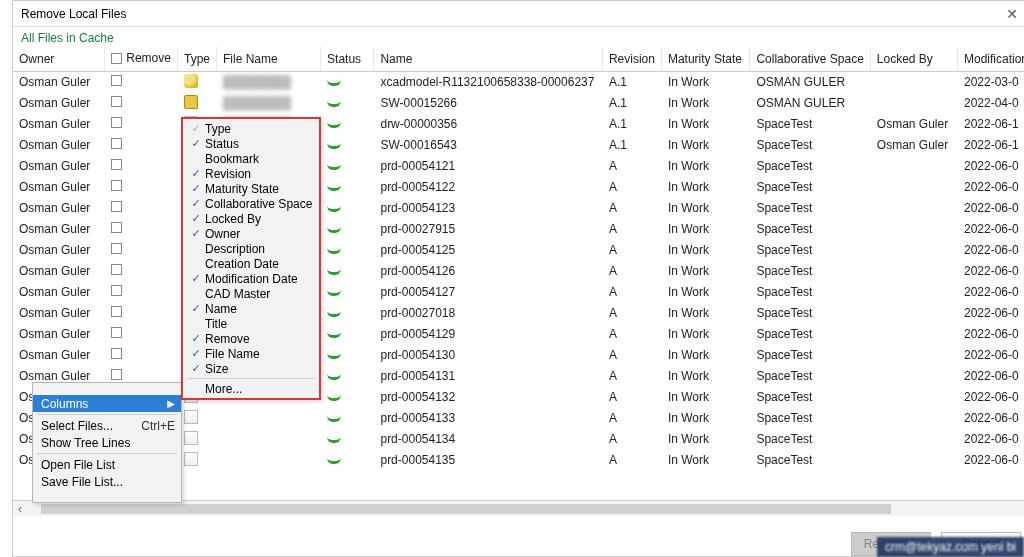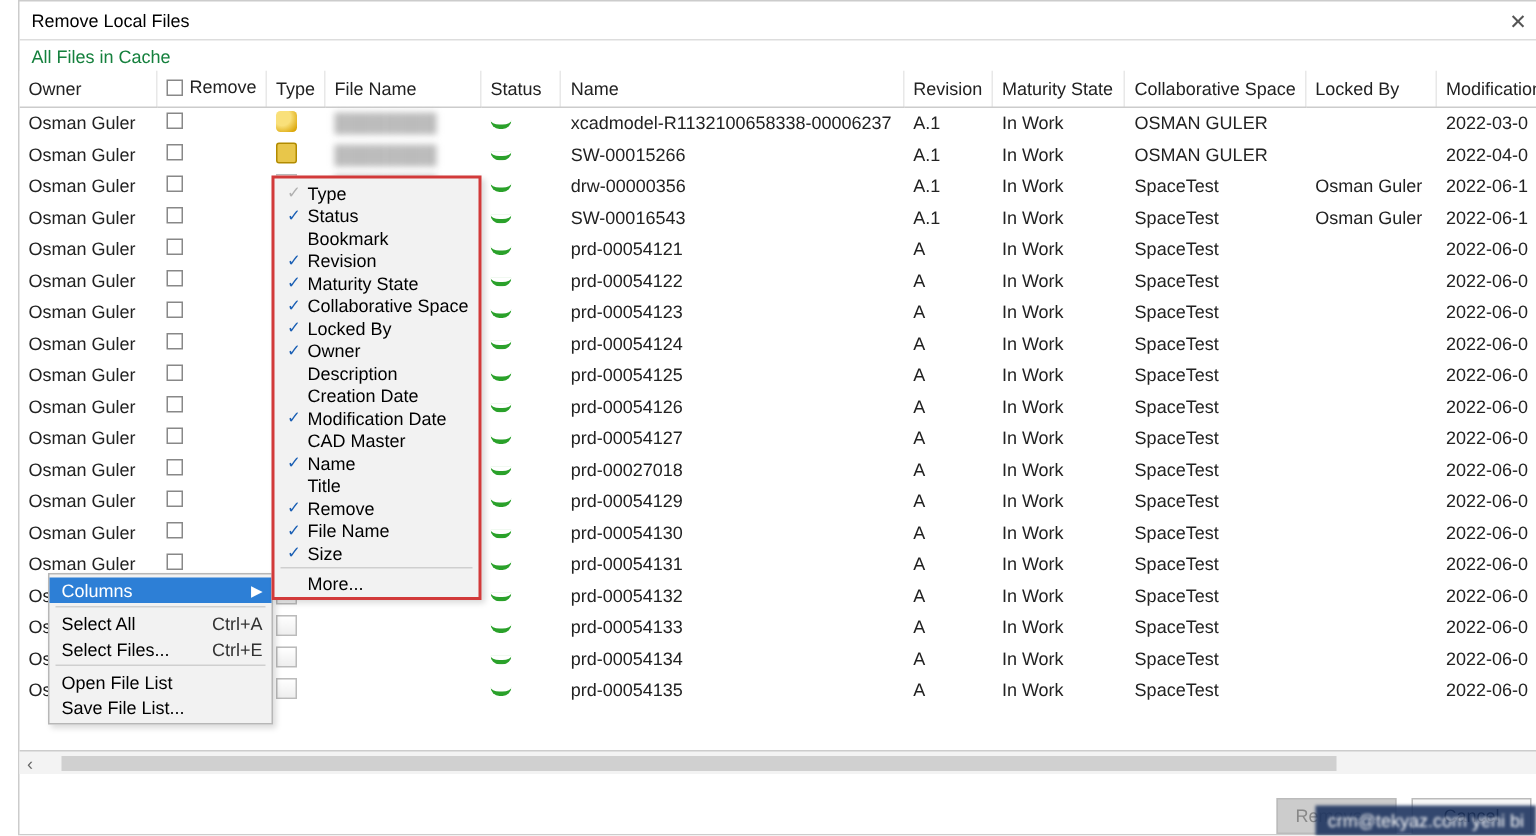--- a/index.html
+++ b/index.html
@@ -22,21 +22,21 @@
   .blurred { filter: blur(2px); color: #bbb; }
   .hscroll { height: 16px; border-top: 1px solid #ccc; background: #f3f3f3; display: flex; align-items: center; }
   .hscroll .track { flex: 1; height: 10px; background: #f3f3f3; margin: 0 14px; position: relative; }
   .hscroll .thumb { position: absolute; left: 0; width: 88%; height: 10px; background: #d0d0d0; }
   .hscroll .btn { width: 14px; text-align: center; color: #666; }
   .footer { height: 40px; display: flex; justify-content: flex-end; align-items: flex-end; gap: 10px; padding: 0 14px; }
   .btn-d { width: 80px; height: 24px; border: 1px solid #bbb; background: #f6f6f6; display: flex; align-items: center; justify-content: center; }
   .btn-disabled { background: #ccc; color: #888; border-color: #bbb; }
 
   
-  .ctx { position: absolute; left: 32px; top: 382px; width: 150px; background: #f2f2f2; border: 1px solid #b7b7b7; padding: 2px 0; box-shadow: 2px 2px 4px rgba(0,0,0,.15); }
+  .ctx { position: absolute; left: 32px; top: 382px; width: 150px; background: #f2f2f2; border: 1px solid #b7b7b7; padding: 12px 0; box-shadow: 2px 2px 4px rgba(0,0,0,.15); }
   .ctx .item { display: flex; align-items: center; height: 17px; padding: 0 6px 0 8px; font-size: 12px; }
   .ctx .item .label { flex: 1; }
   .ctx .item .accel { color: #333; }
   .ctx .sep { height: 1px; background: #cfcfcf; margin: 2px 4px; }
   .ctx .item.sel { background: #2d7fd6; color: #fff; }
   .ctx .item.sel .arrow { color: #fff; }
   .arrow { font-size: 10px; }
 
   
   .subm { position: absolute; left: 181px; top: 117px; width: 140px; background: #f2f2f2; border: 2px solid #d23a3a; padding: 2px 0; box-shadow: 2px 2px 4px rgba(0,0,0,.15); }
@@ -173,21 +173,21 @@
             <td>SpaceTest</td>
             <td></td>
             <td>2022-06-0</td>
           </tr>
           <tr>
             <td>Osman Guler</td>
             <td><span class="chk"></span></td>
             <td><span class="icon-type icon-drw"></span></td>
             <td><span class=""></span></td>
             <td><span class="status-ok"></span></td>
-            <td>prd-00054124</td>
+            <td>prd-00027915</td>
             <td>A</td>
             <td>In Work</td>
             <td>SpaceTest</td>
             <td></td>
             <td>2022-06-0</td>
           </tr>
           <tr>
             <td>Osman Guler</td>
             <td><span class="chk"></span></td>
             <td><span class="icon-type icon-drw"></span></td>
@@ -348,26 +348,25 @@
   </div>
 </div>
 
 <div class="ctx">
   <div class="item sel">
     <span class="label">Columns</span>
     <span class="arrow">▶</span>
   </div>
   <div class="sep"></div>
   <div class="item">
-    <span class="label">Select All</span>
-    <span class="accel">Ctrl+A</span>
-  </div>
-  <div class="item">
     <span class="label">Select Files...</span>
     <span class="accel">Ctrl+E</span>
+  </div>
+  <div class="item">
+    <span class="label">Show Tree Lines</span>
   </div>
   <div class="sep"></div>
   <div class="item">
     <span class="label">Open File List</span>
   </div>
   <div class="item">
     <span class="label">Save File List...</span>
   </div>
 </div>
 

